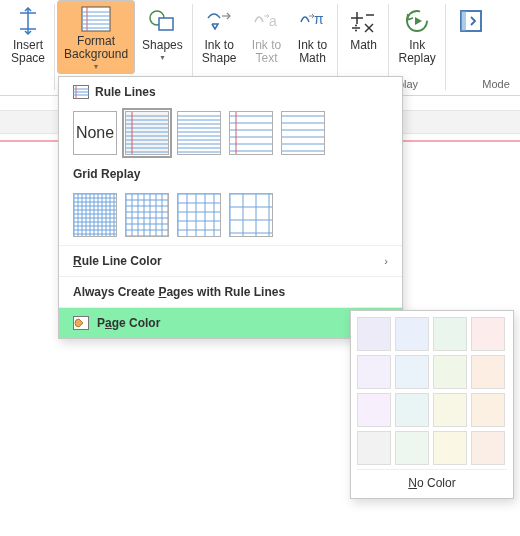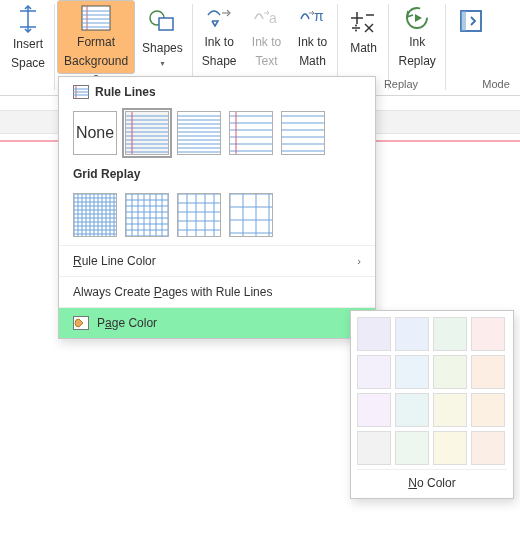--- a/index.html
+++ b/index.html
@@ -41,21 +41,21 @@
   .ribbon-btn .ico {
     width: 32px;
     height: 32px;
     display: flex;
     align-items: center;
     justify-content: center;
     margin-bottom: 2px;
   }
   .ribbon-btn .lbl {
     text-align: center;
-    line-height: 19px;
+    line-height: 13px;
     font-size: 12px;
     white-space: pre-line;
   }
   .ribbon-btn .chev {
     font-size: 8px;
     color: #666;
     margin-top: 1px;
   }
   .ribbon-btn.disabled { opacity: 0.45; }
   .group-label-row {
@@ -93,21 +93,21 @@
     top: 140px;
     left: 0;
     width: 520px;
     height: 2px;
     background: #f6a8b4;
   }
   .dropdown {
     position: absolute;
     top: 76px;
     left: 58px;
-    width: 318px;
+    width: 345px;
     background: #fff;
     border: 1px solid #c8c8c8;
     box-shadow: 2px 4px 10px rgba(0,0,0,0.15);
     font-size: 12px;
   }
   .dd-section {
     padding: 8px 14px 4px 14px;
   }
   .dd-heading {
     display: flex;
@@ -147,20 +147,21 @@
     background: #86efac;
   }
   .dd-item .arrow {
     font-size: 11px;
     color: #666;
   }
   .dd-item .ileft {
     display: flex;
     align-items: flex-start;
     gap: 8px;
+    font-weight: bold;
   }
   .color-flyout {
     position: absolute;
     top: 310px;
     left: 350px;
     width: 164px;
     background: #fff;
     border: 1px solid #c8c8c8;
     box-shadow: 2px 4px 10px rgba(0,0,0,0.15);
     padding: 6px;

